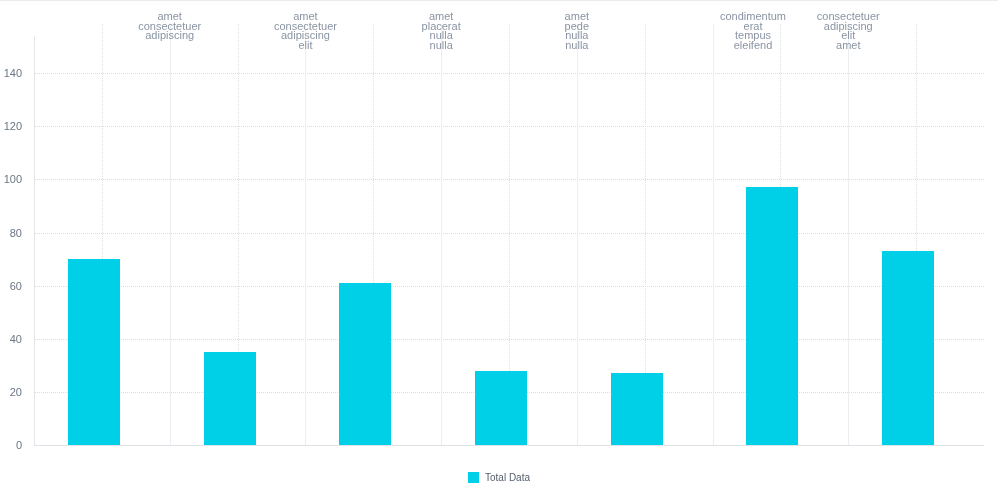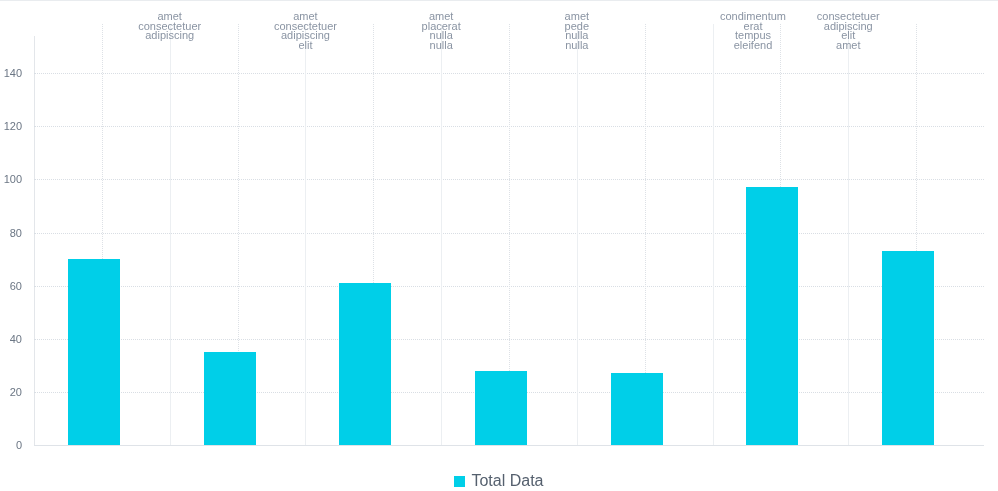--- a/index.html
+++ b/index.html
@@ -113,21 +113,21 @@
     justify-content: center;
     gap: 6px;
   }
   .legend-swatch {
     width: 11px;
     height: 11px;
     background: #00cfe8;
     display: inline-block;
   }
   .legend-label {
-    font-size: 16px;
+    font-size: 10px;
     color: #55606e;
   }
 </style>
 </head>
 <body>
 
 <div id="chart-root">
 
   <div class="top-rule"></div>
 

